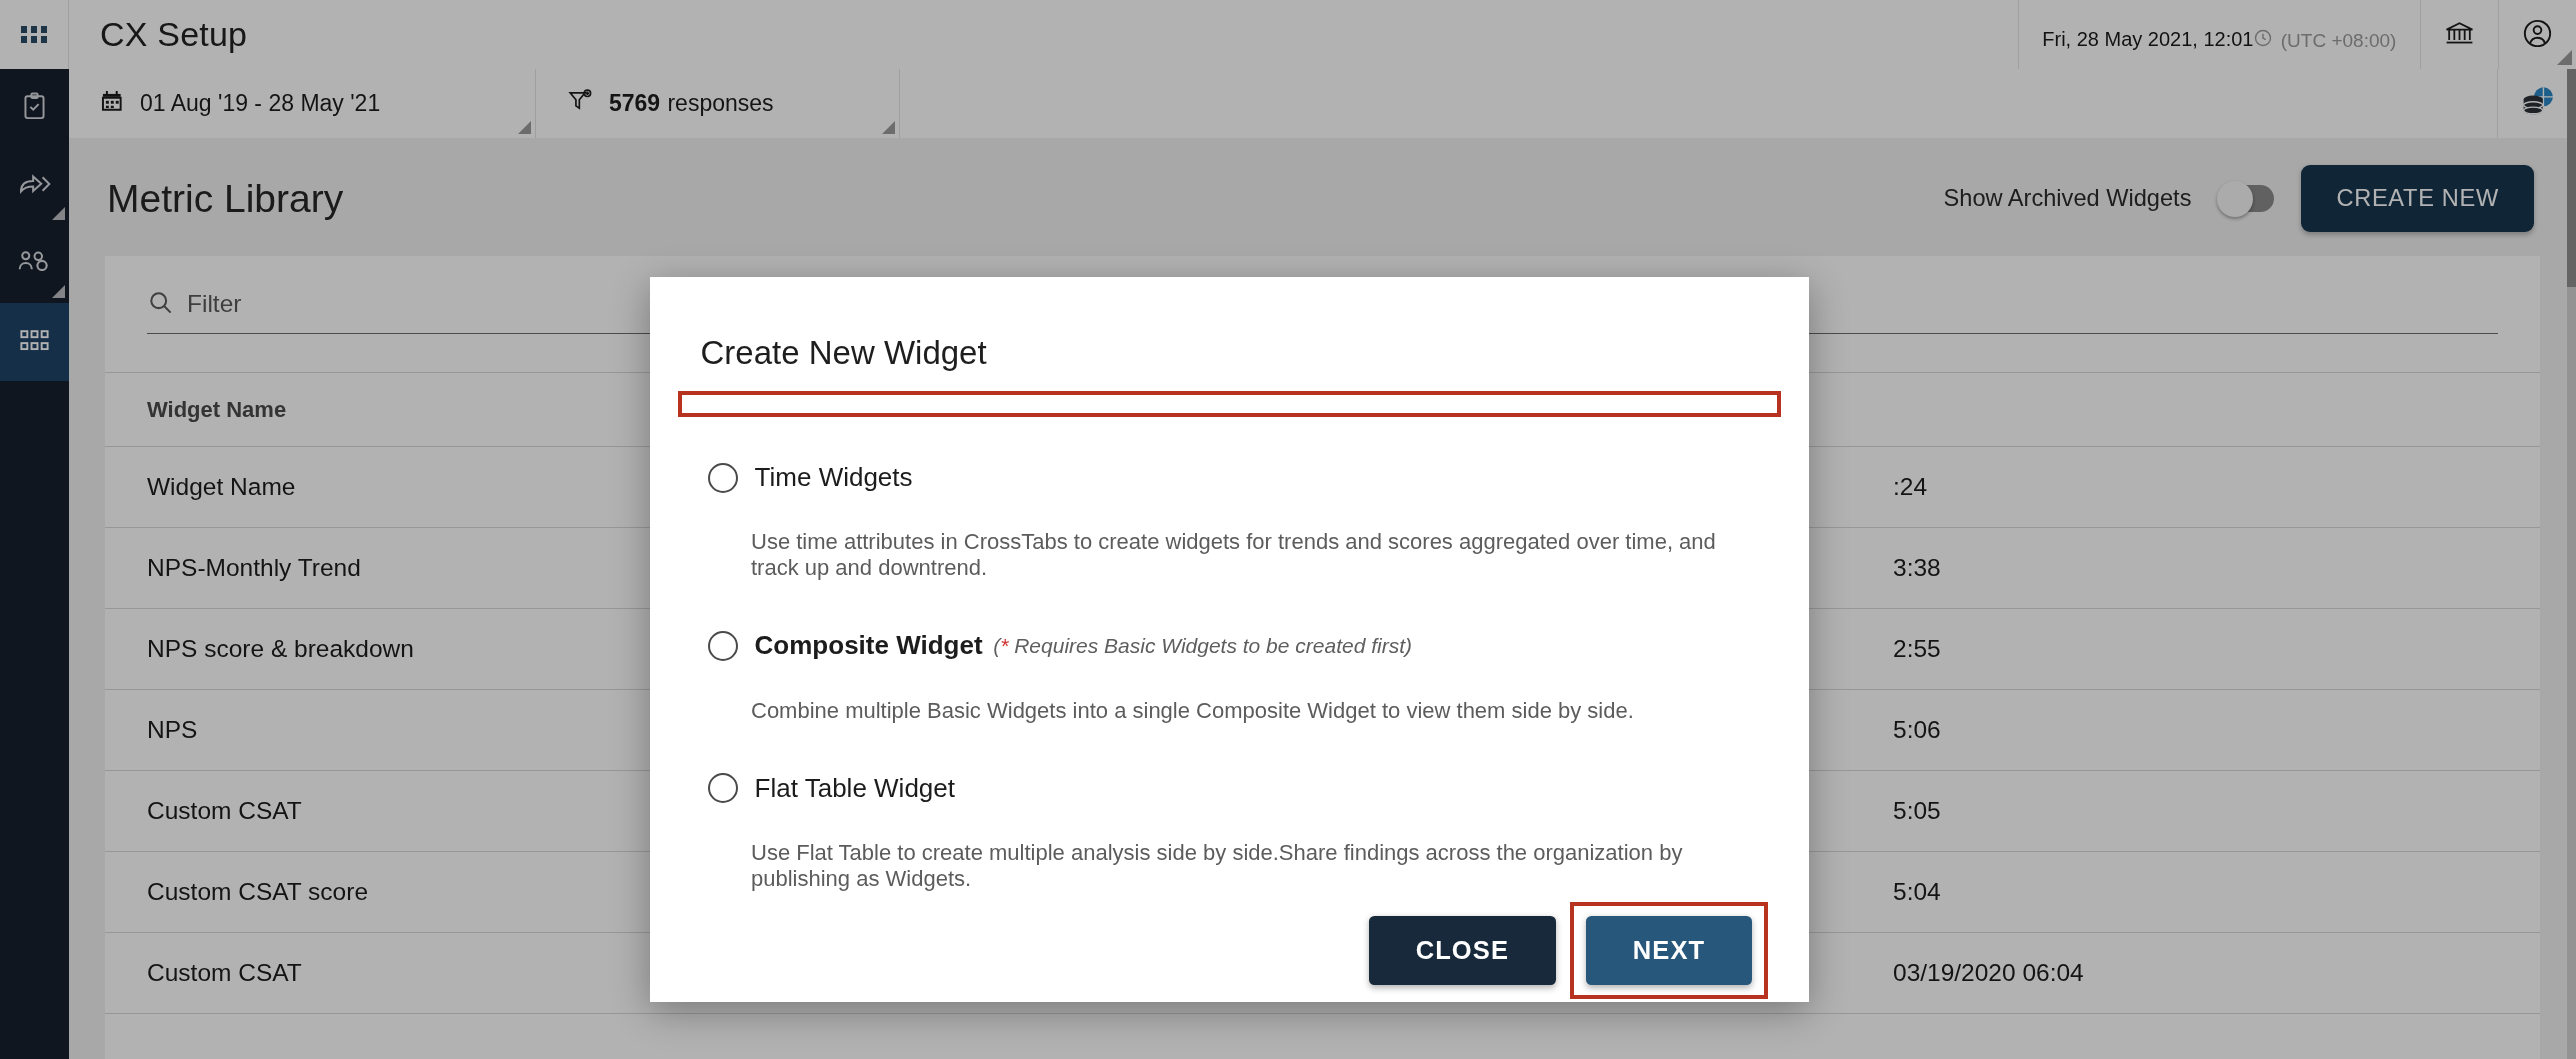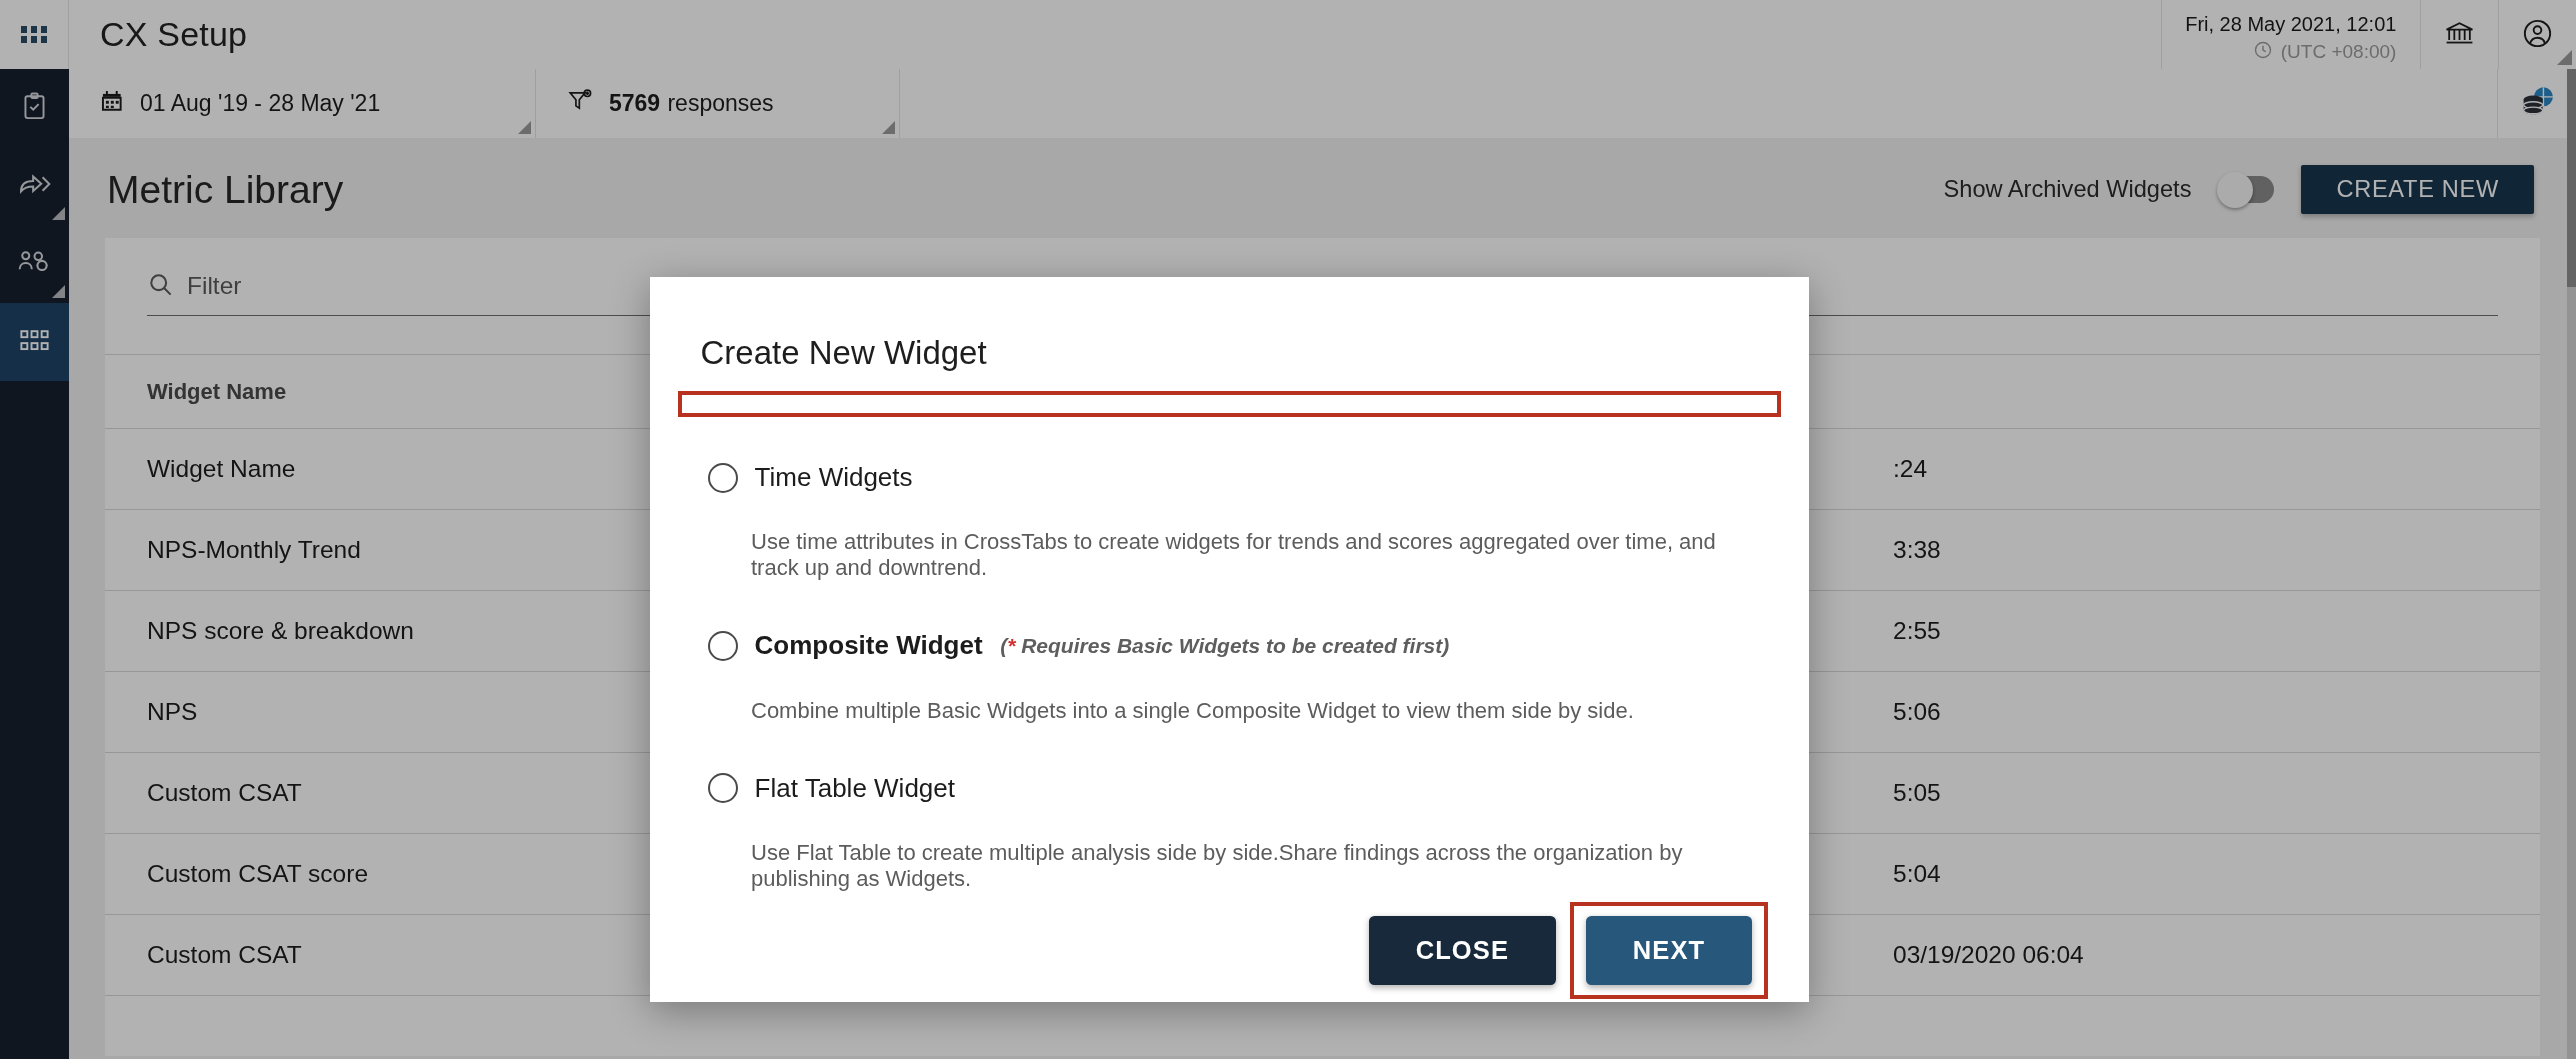--- a/index.html
+++ b/index.html
@@ -35,21 +35,21 @@
   .app-title {
     display: flex; align-items: center;
     padding-left: 31px;
     font-size: 34px; color: #222; font-weight: 400;
     letter-spacing: 0.2px;
     flex: 1;
   }
   .clock-box {
     border-left: 0.9px solid #e3e3e3;
     padding: 9px 23.6px 0 23.6px;
-    display: flex; flex-direction: column; align-items: flex-end;
+    display: flex; flex-direction: row; align-items: center;
     justify-content: center; min-width: 227px;
   }
   .clock-main { font-size: 20px; color: #1a1a1a; white-space: nowrap; }
   .clock-sub {
     font-size: 19px; color: #9a9a9a; margin-top: 3.6px;
     display: flex; align-items: center; gap: 7.3px; white-space: nowrap;
   }
   .icon-cell {
     width: 78px; border-left: 0.9px solid #e3e3e3;
     display: flex; align-items: center; justify-content: center;
@@ -119,21 +119,21 @@
     background: #8a8a8a; position: relative;
   }
   .toggle .knob {
     position: absolute; left: -1.8px; top: -4.5px;
     width: 36px; height: 36px; border-radius: 50%;
     background: #f4f4f4; box-shadow: 0 1.8px 3.6px rgba(0,0,0,.35);
   }
   .btn-create {
     background: #17364f; color: #ffffff;
     font-size: 23.6px; letter-spacing: 0.7px;
-    padding: 11px 35px; border: none; border-radius: 2px;
+    padding: 20px 35px; border: none; border-radius: 9px;
     box-shadow: 0 2.7px 5.5px rgba(0,0,0,.25);
     cursor: pointer;
   }
 
   
   .card {
     margin: 0 36px; background: #ffffff;
     min-height: 818px;
   }
   .search-row { padding: 33px 42px 0 42px; }
@@ -208,21 +208,21 @@
   }
   .radio.sel { border-color: #1d5a85; }
   .radio.sel::after {
     content: ""; width: 15.5px; height: 15.5px; border-radius: 50%;
     background: #1d5a85;
   }
   .opt-label { font-size: 26px; color: #1c1c1c; }
   .opt-label.bold { font-weight: bold; }
   .opt-note {
     font-size: 21px; color: #5e5e5e; font-style: italic;
-    font-weight: bold; margin-left: 14px;
+    font-weight: normal; margin-left: 7px;
   }
   .opt-note .star { color: #d32f2f; }
   .opt-desc {
     font-size: 22px; color: #5c5c5c;
     margin: 23.6px 0 0 56px;
   }
   .option.highlight .opt-desc { margin-top: 20px; }
   .opt-gap { height: 31px; }
 
   .modal-actions {

